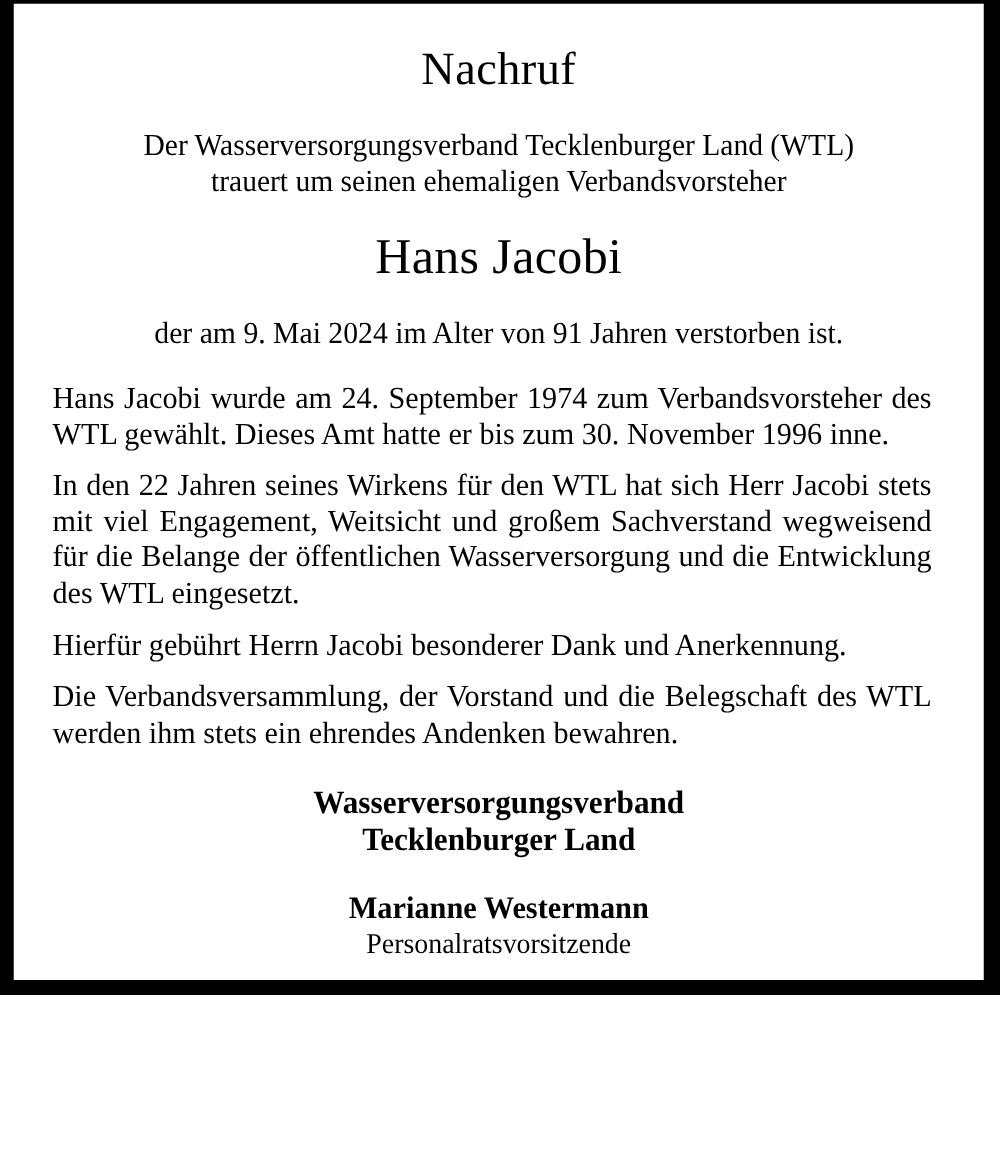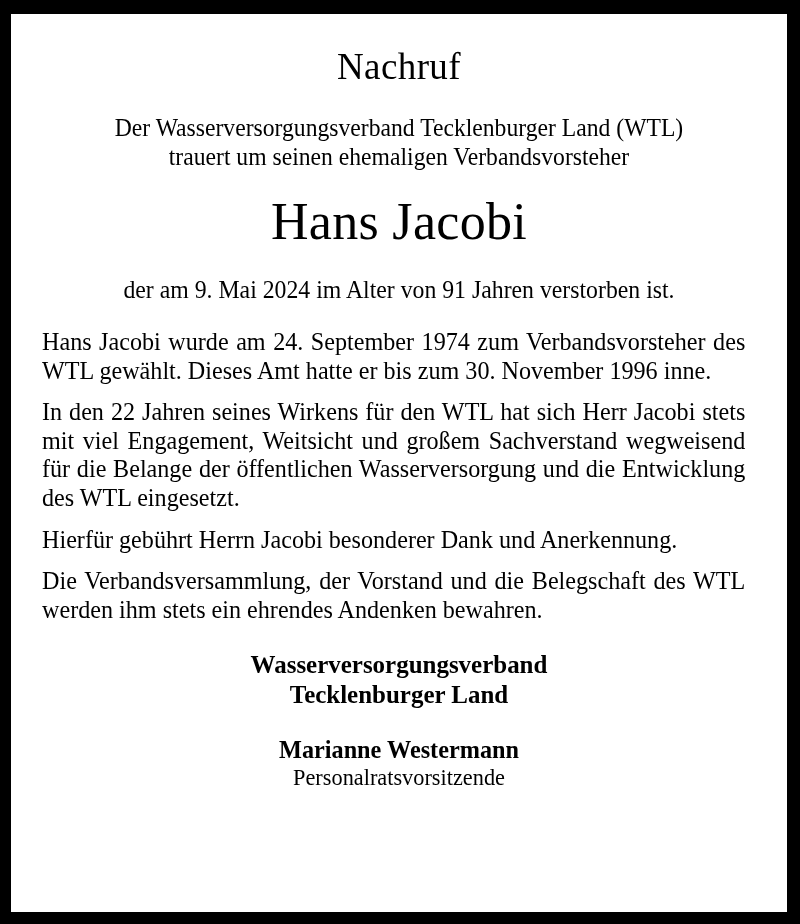--- a/index.html
+++ b/index.html
@@ -10,24 +10,24 @@
   }
 
   body {
     font-family: "Liberation Serif", "DejaVu Serif", serif;
     color: #000000;
   }
 
   .notice {
     position: relative;
     width: 800px;
-    height: 924px;
+    height: 796px;
     box-sizing: border-box;
     background: #000000;
-    padding: 14px 13px 12px 11px;
+    padding: 3px 13px 12px 11px;
     overflow: hidden;
   }
 
   .notice-inner {
     box-sizing: border-box;
     width: 100%;
     height: 100%;
     background: #ffffff;
     padding: 0 31px;
     overflow: hidden;
@@ -51,21 +51,21 @@
     font-weight: 400;
     margin-top: 28px;
     transform: scaleX(0.965);
     transform-origin: center top;
   }
   .subtitle div { white-space: nowrap; }
 
   
   .deceased-name {
     text-align: center;
-    font-size: 52px;
+    font-size: 40px;
     line-height: 1;
     font-weight: 400;
     margin-top: 25px;
     letter-spacing: 0.3px;
   }
 
   
   .lead-line {
     text-align: center;
     font-size: 24.5px;

